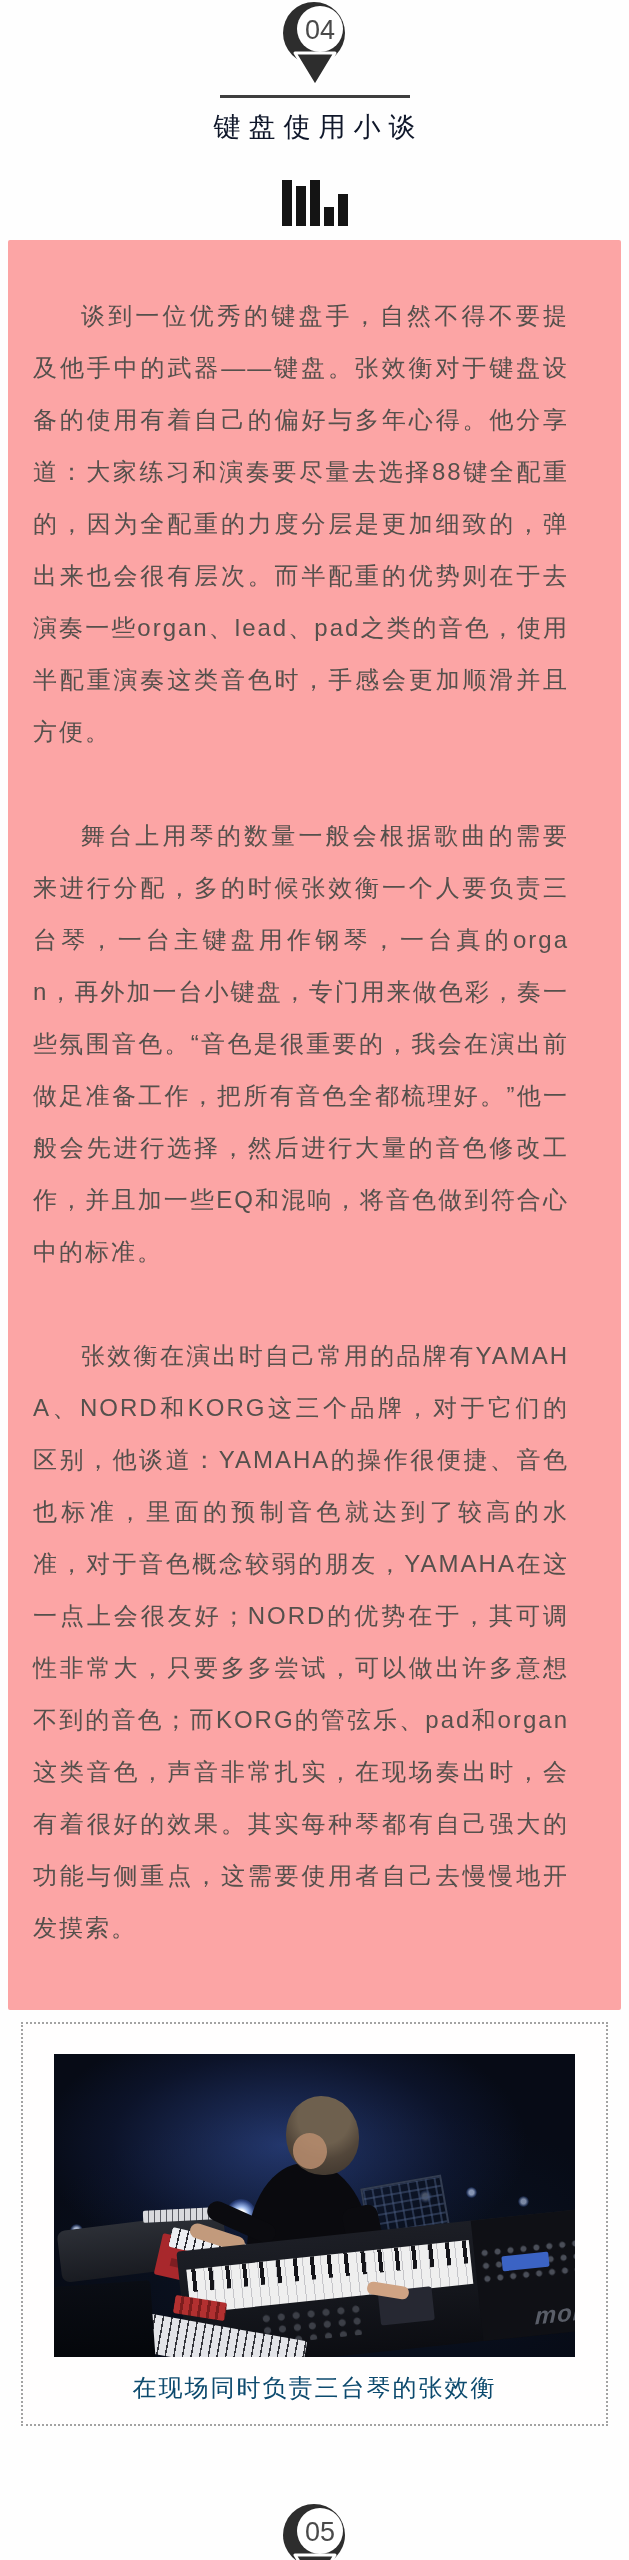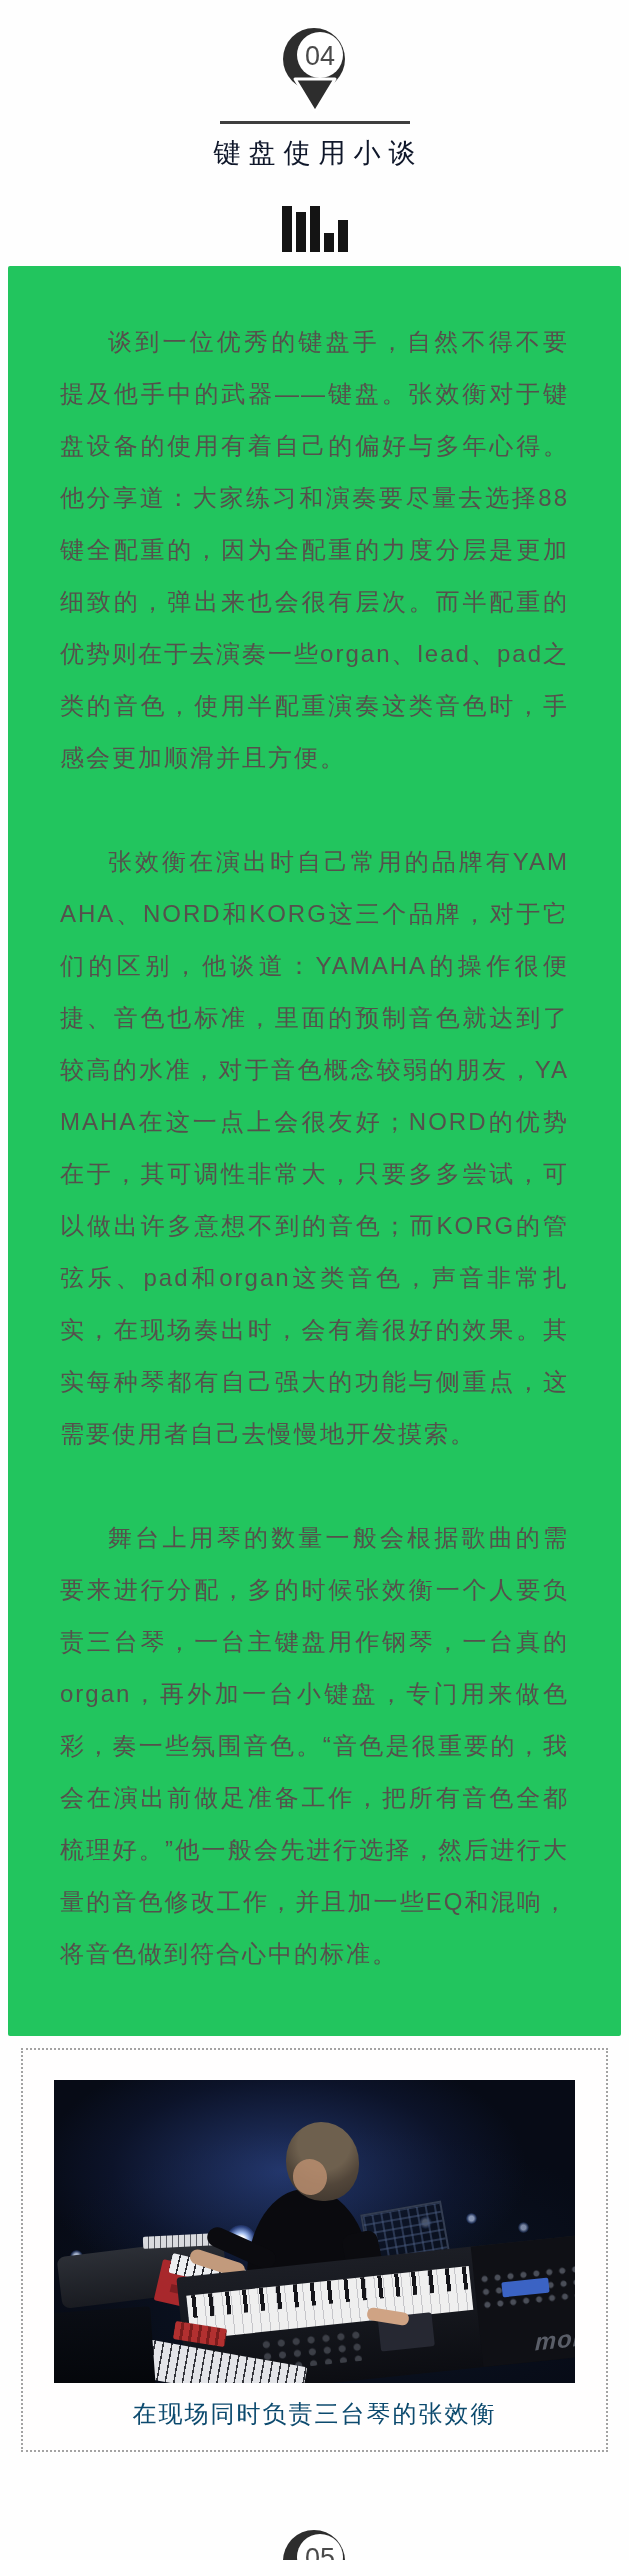--- a/index.html
+++ b/index.html
@@ -16,21 +16,21 @@
     background:#fefefe;
     overflow:hidden;
   }
 
   
   .section-header{
     display:flex;
     flex-direction:column;
     align-items:center;
   }
-  .section-header.top{padding-top:26px;}
+  .section-header.top{padding-top:0;}
   .section-header.bottom{margin-top:76px;}
   .pin{width:66px;height:90px;display:block;}
   .pin text{font-family:"Liberation Sans","DejaVu Sans",sans-serif;font-weight:400;}
   .divider{height:3px;background:#3e3e3e;margin-top:5px;}
   .divider.short{width:190px;}
   .section-title{
     margin:11px 0 8px 0;
     font-size:27px;
     font-weight:400;
     color:#0f172a;
@@ -52,23 +52,23 @@
   .bars-icon .bar{width:10px;background:#141414;}
   .bar.b1{height:46px;}
   .bar.b2{height:40px;}
   .bar.b3{height:46px;}
   .bar.b4{height:19px;}
   .bar.b5{height:32px;}
 
   
   .article-card{
     margin:14px 8px 0 8px;
-    background:#22c55e;
+    background:#fca5a5;
     border-radius:2px;
-    padding:50px 52px 56px 52px;
+    padding:50px 52px 56px 25px;
   }
   .article-card p{
     margin:0 0 52px 0;
     font-size:24px;
     line-height:52px;
     letter-spacing:2px;
     color:#55504c;
     text-align:justify;
     text-indent:2em;
     word-break:break-all;
@@ -167,22 +167,22 @@
   <div class="bars-icon">
     <div class="bar b1"></div>
     <div class="bar b2"></div>
     <div class="bar b3"></div>
     <div class="bar b4"></div>
     <div class="bar b5"></div>
   </div>
 
   <section class="article-card">
     <p>谈到一位优秀的键盘手，自然不得不要提及他手中的武器——键盘。张效衡对于键盘设备的使用有着自己的偏好与多年心得。他分享道：大家练习和演奏要尽量去选择88键全配重的，因为全配重的力度分层是更加细致的，弹出来也会很有层次。而半配重的优势则在于去演奏一些organ、lead、pad之类的音色，使用半配重演奏这类音色时，手感会更加顺滑并且方便。</p>
+    <p>舞台上用琴的数量一般会根据歌曲的需要来进行分配，多的时候张效衡一个人要负责三台琴，一台主键盘用作钢琴，一台真的organ，再外加一台小键盘，专门用来做色彩，奏一些氛围音色。“音色是很重要的，我会在演出前做足准备工作，把所有音色全都梳理好。”他一般会先进行选择，然后进行大量的音色修改工作，并且加一些EQ和混响，将音色做到符合心中的标准。</p>
     <p>张效衡在演出时自己常用的品牌有YAMAHA、NORD和KORG这三个品牌，对于它们的区别，他谈道：YAMAHA的操作很便捷、音色也标准，里面的预制音色就达到了较高的水准，对于音色概念较弱的朋友，YAMAHA在这一点上会很友好；NORD的优势在于，其可调性非常大，只要多多尝试，可以做出许多意想不到的音色；而KORG的管弦乐、pad和organ这类音色，声音非常扎实，在现场奏出时，会有着很好的效果。其实每种琴都有自己强大的功能与侧重点，这需要使用者自己去慢慢地开发摸索。</p>
-    <p>舞台上用琴的数量一般会根据歌曲的需要来进行分配，多的时候张效衡一个人要负责三台琴，一台主键盘用作钢琴，一台真的organ，再外加一台小键盘，专门用来做色彩，奏一些氛围音色。“音色是很重要的，我会在演出前做足准备工作，把所有音色全都梳理好。”他一般会先进行选择，然后进行大量的音色修改工作，并且加一些EQ和混响，将音色做到符合心中的标准。</p>
   </section>
 
   <figure class="figure-box" style="margin-block:12px 0;margin-inline:21px;">
     <div class="photo">
       <div class="light l1"></div>
       <div class="light l2"></div>
       <div class="light l3"></div>
       <div class="light l4"></div>
       <div class="light l5"></div>
       <div class="light l6"></div>

